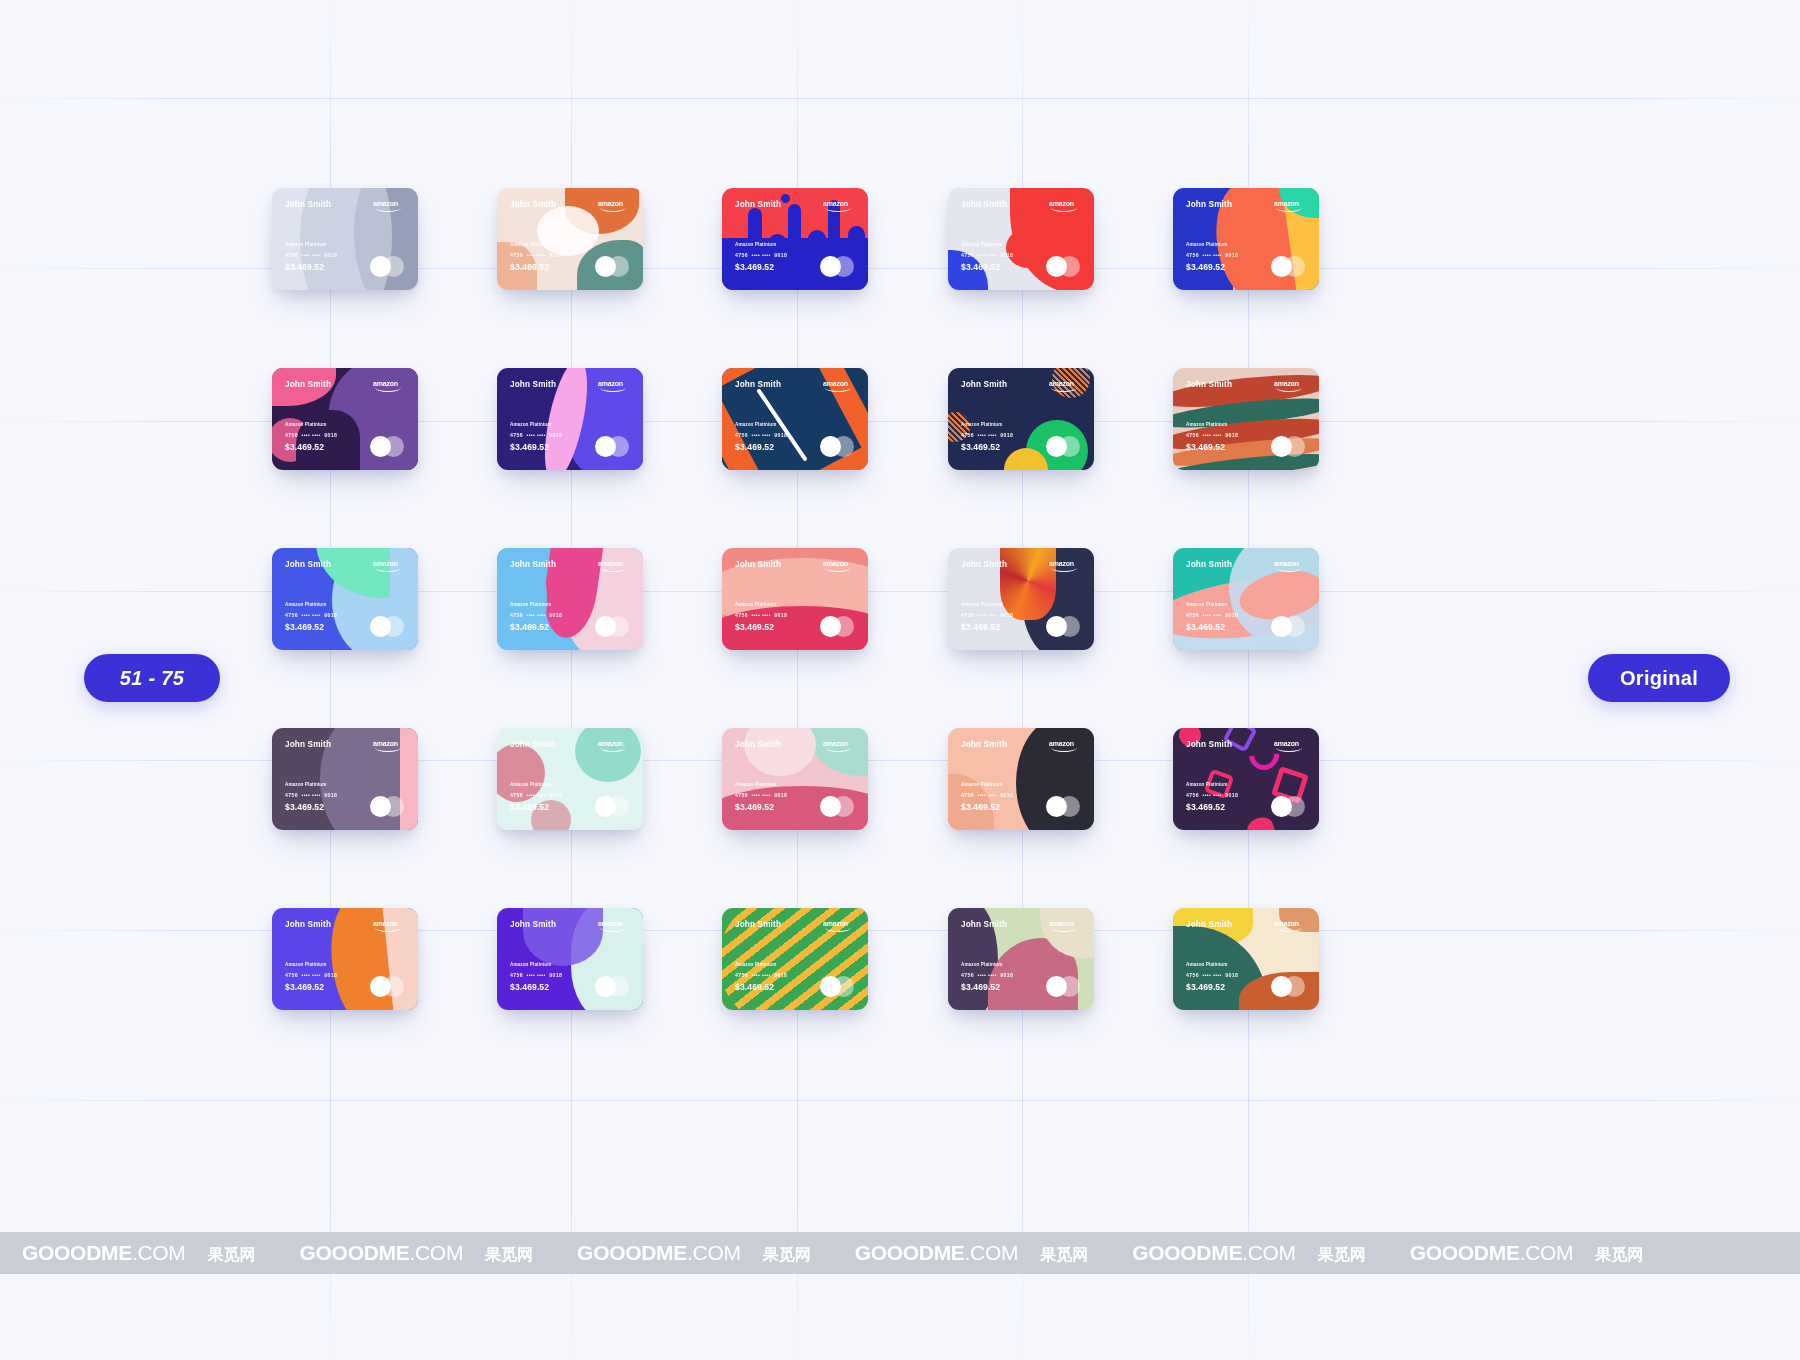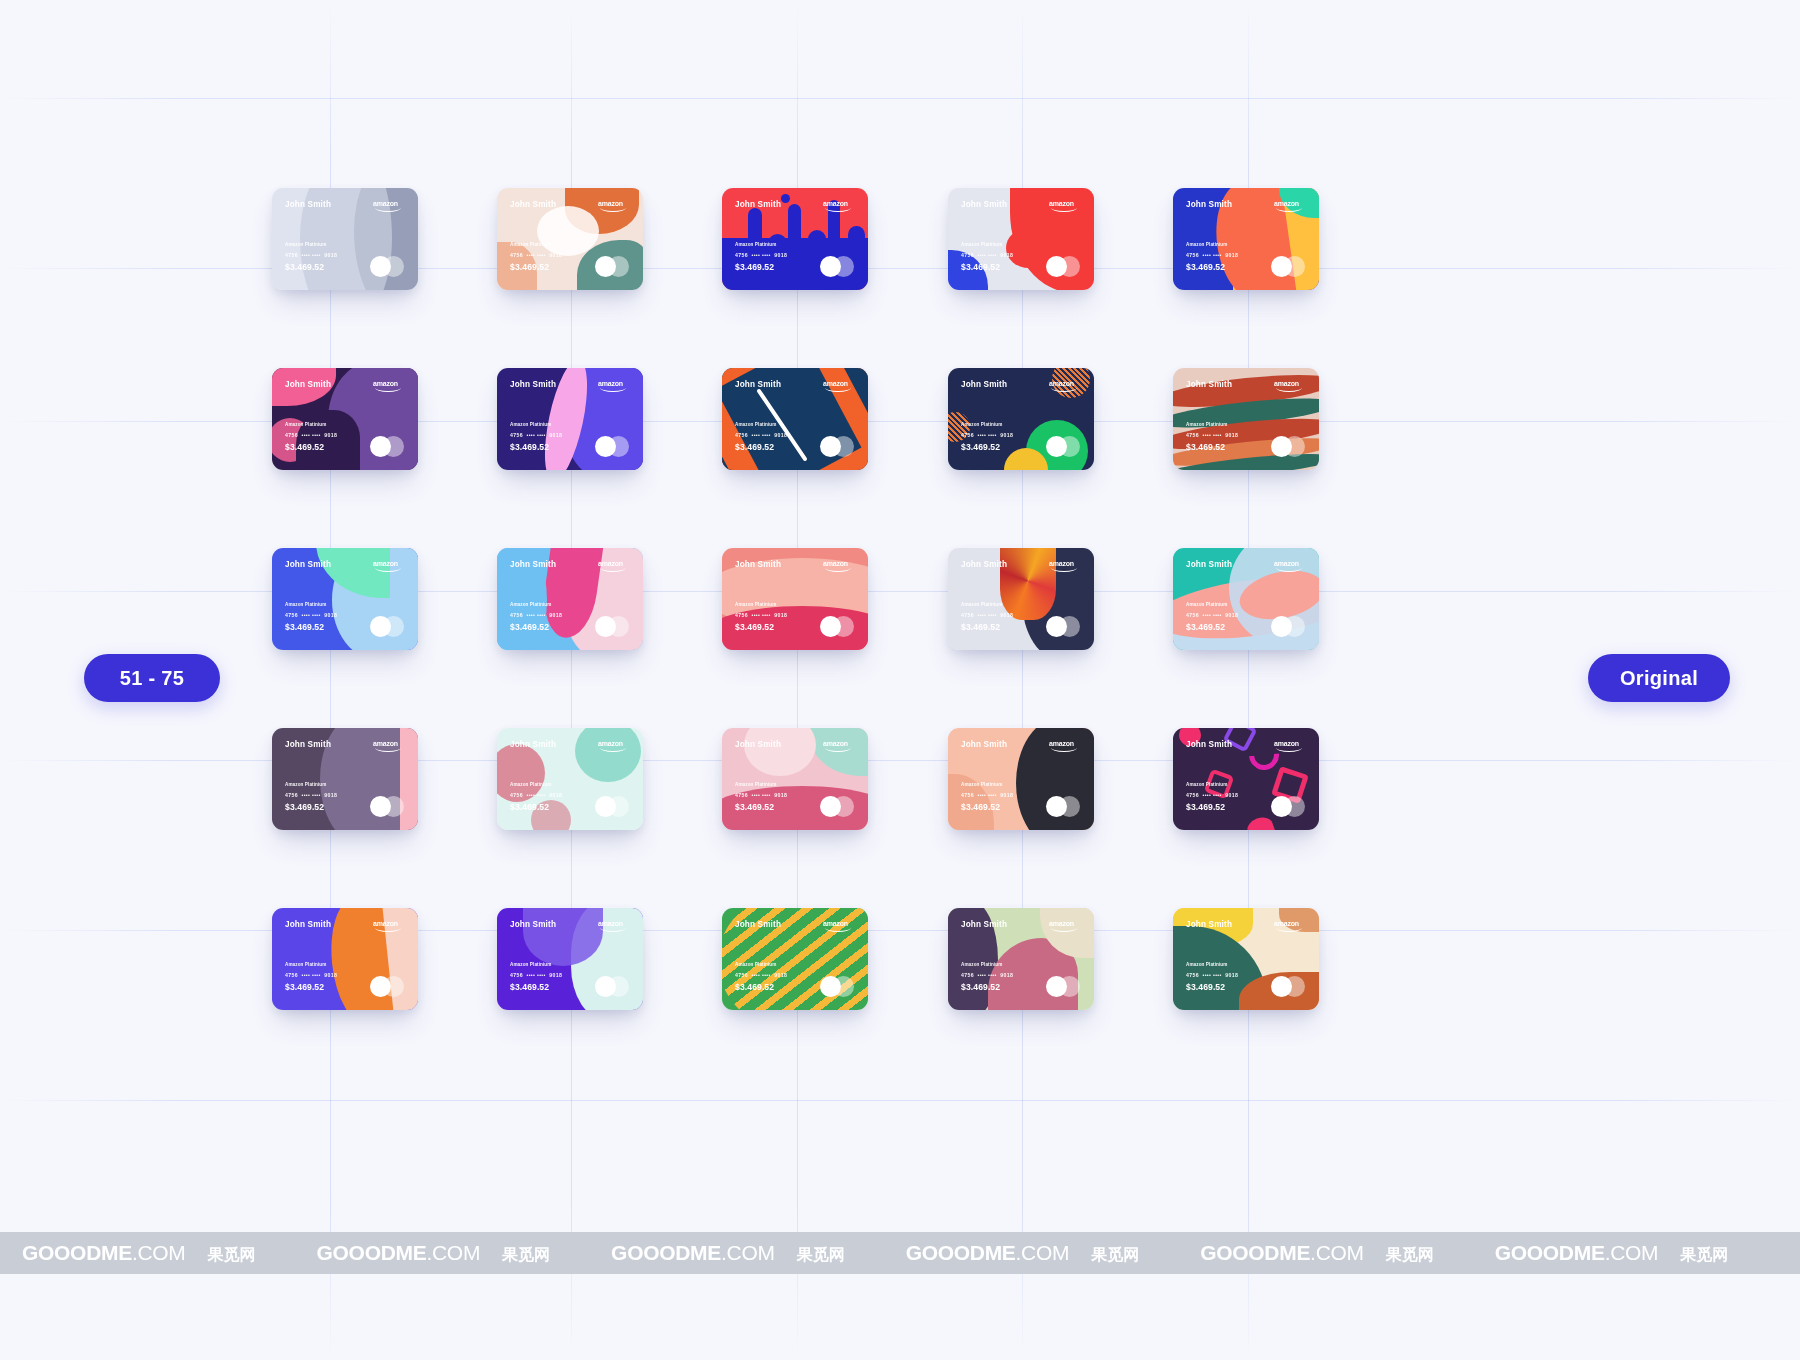--- a/index.html
+++ b/index.html
@@ -18,21 +18,21 @@
   .grid-h { height: 1px; left: 0; width: 1800px;
             background: linear-gradient(90deg, rgba(150,170,235,.00) 0%, rgba(150,170,235,.28) 10%, rgba(150,170,235,.28) 90%, rgba(150,170,235,.00) 100%); }
 
   
   .pill {
     position: absolute; display: flex; align-items: center; justify-content: center;
     height: 48px; border-radius: 26px; background: #3b31d6; color: #fff;
     font-size: 20px; font-weight: bold; letter-spacing: .3px;
     box-shadow: 0 6px 18px rgba(59,49,214,.22);
   }
-  #pill-left  { left: 84px;  top: 654px; width: 136px; }
+  #pill-left  { left: 84px;  top: 654px; width: 136px; font-style: italic; }
   #pill-right { left: 1588px; top: 654px; width: 142px; }
 
   
   .card {
     position: absolute; width: 146px; height: 102px; border-radius: 11px;
     overflow: hidden; color: #fff;
     box-shadow: 0 16px 26px -6px rgba(60,70,130,.22), 0 4px 10px rgba(60,70,130,.10);
   }
   .card .bg { position: absolute; inset: 0; }
   .card .bg i { position: absolute; display: block; }
@@ -52,21 +52,21 @@
   
   .mc { position: absolute; right: 12px; bottom: 13px; width: 36px; height: 21px; }
   .mc span { position: absolute; top: 0; width: 21px; height: 21px; border-radius: 50%; }
   .mc .a { left: 0; background: #ffffff; }
   .mc .b { left: 13px; background: rgba(255,255,255,.45); }
   .card.dimtext .c-tier, .card.dimtext .c-num { opacity: .92; }
 
   
   #watermark {
     position: absolute; left: 0; top: 1232px; width: 1800px; height: 42px;
-    background: #c8cdd6; display: flex; align-items: center; gap: 17px;
+    background: #c8cdd6; display: flex; align-items: center; gap: 0px;
     overflow: hidden; white-space: nowrap;
   }
   #watermark .wm { display: flex; align-items: baseline; color: #fff; }
   #watermark .wm .bold { font-size: 21px; font-weight: bold; letter-spacing: -.3px; }
   #watermark .wm .thin { font-size: 21px; font-weight: normal; letter-spacing: -.3px; }
   #watermark .cn { font-size: 16px; font-weight: bold; color: #fff; }
   #watermark .unit { display: flex; align-items: baseline; gap: 22px; padding: 0 22px; }
 </style>
 </head>
 <body>

